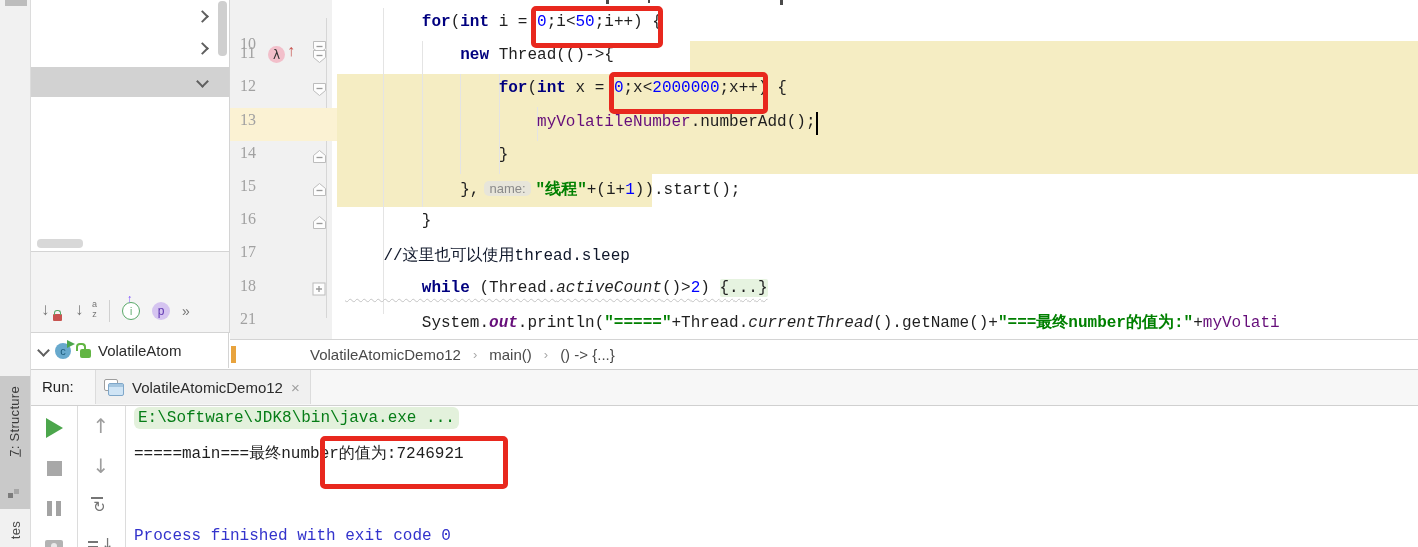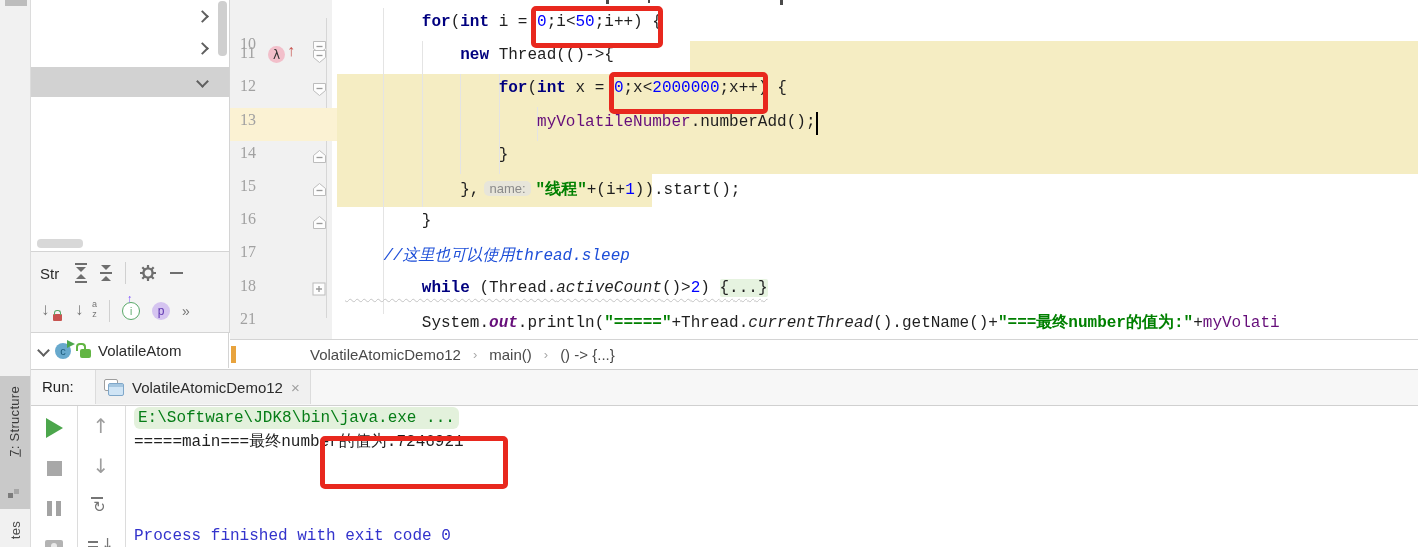--- a/index.html
+++ b/index.html
@@ -73,21 +73,21 @@
   .lamc{position:absolute;left:0;top:2px;width:17px;height:17px;border-radius:50%;background:#f2bfca;color:#333;font-size:12px;
         display:flex;align-items:center;justify-content:center;font-family:"DejaVu Sans",sans-serif;}
   .lama{position:absolute;left:19px;top:-2px;color:#c75450;font-size:16px;font-weight:bold;}
   .code-lines{position:absolute;left:115px;top:0;width:1073px;height:339px;}
   .code-row{position:absolute;left:0;white-space:pre;height:33.2px;padding-top:5px;box-sizing:border-box;
             font-family:"Liberation Mono","DejaVu Sans Mono",monospace;font-size:16px;color:#1f1f1f;}
   .code-row.wavy .wv{text-decoration:underline;text-decoration-style:wavy;text-decoration-color:#c4c4c4;text-underline-offset:6px;text-decoration-thickness:1px;}
   .kw{color:#00007f;font-weight:bold;}
   .nm{color:#0000ff;}
   .st{color:#008000;font-weight:bold;}
-  .cm{color:#1d4ed8;font-style:italic;}
+  .cm{color:#0f172a;}
   .fd{color:#660e7a;}
   .it{font-style:italic;}
   .ou{color:#660e7a;font-weight:bold;font-style:italic;}
   .hint{display:inline-block;background:#e7e5da;color:#8a8a8a;border-radius:5px;padding:0 5px;margin:0 5px;
         font-family:"Liberation Sans","DejaVu Sans",sans-serif;font-size:13px;vertical-align:1px;}
   .foldchip{background:#e6f3e0;border-radius:2px;}
   .caret{position:absolute;width:2px;height:23px;background:#000;}
   .remnant{position:absolute;top:0;background:#4a4a4a;}
 
   
@@ -163,44 +163,20 @@
         <span class="tree-chev chev right"></span>
       </div>
     <div class="tree-row sel" style="top:67px;">
         <span class="tree-chev chev down"></span>
       </div>
     <div class="vscroll"></div>
     <div class="hscroll"></div>
   </div>
 
   <div class="struct-head">
-    <div class="st-row1">
-      <span class="st-title">Str</span>
-      <span class="icol">
-          <span class="hline"></span>
-          <span class="tri-down"></span>
-          <span class="tri-up"></span>
-          <span class="hline"></span>
-        </span>
-      <span class="icol">
-          <span class="tri-down"></span>
-          <span class="hline"></span>
-          <span class="tri-up"></span>
-        </span>
-      <span class="vsep"></span>
-      <span style="line-height:0;">
-        <svg width="18" height="18" viewBox="0 0 18 18">
-            <circle cx="9" cy="9" r="4.6" fill="none" stroke="#6e6e6e" stroke-width="2.4"></circle>
-            <g stroke="#6e6e6e" stroke-width="2.2">
-              <path d="M9 1v3M9 14v3M1 9h3M14 9h3M3.3 3.3l2.2 2.2M12.5 12.5l2.2 2.2M14.7 3.3l-2.2 2.2M5.5 12.5l-2.2 2.2"></path>
-            </g>
-          </svg>
-      </span>
-      <span class="minus-ic"></span>
-    </div>
     <div class="st-row2">
       <span class="sort-ic">
           <span class="arr">↓</span>
           <span class="locky"></span>
         </span>
       <span class="sort-ic">
           <span class="arr">↓</span>
           <span class="az">a<br>z</span>
         </span>
       <span class="vsep"></span>
@@ -380,21 +356,21 @@
           <span class="bars">
             <div></div>
             <div></div>
           </span>
           <span class="da">↓</span>
         </span>
       </div>
 
     <div class="console" id="console">
         <div class="console-line cmd" style="top: 2px;"><span>E:\Software\JDK8\bin\java.exe ...</span></div>
-        <div class="console-line out" style="top: 24px;"><span>=====main===最终number的值为:7246921</span></div>
+        <div class="console-line out" style="top: 36px;"><span>=====main===最终number的值为:7246921</span></div>
         <div class="console-line blank" style="top: 70px;"><span></span></div>
         <div class="console-line sys" style="top: 120px;"><span>Process finished with exit code 0</span></div>
       </div>
   </div>
 
   <div class="ann" style="left:531px;top:6px;width:122px;height:32px;"></div>
   <div class="ann" style="left:609px;top:72px;width:149px;height:32px;"></div>
   <div class="ann" style="left:320px;top:436px;width:178px;height:43px;"></div>
 
 </div>

